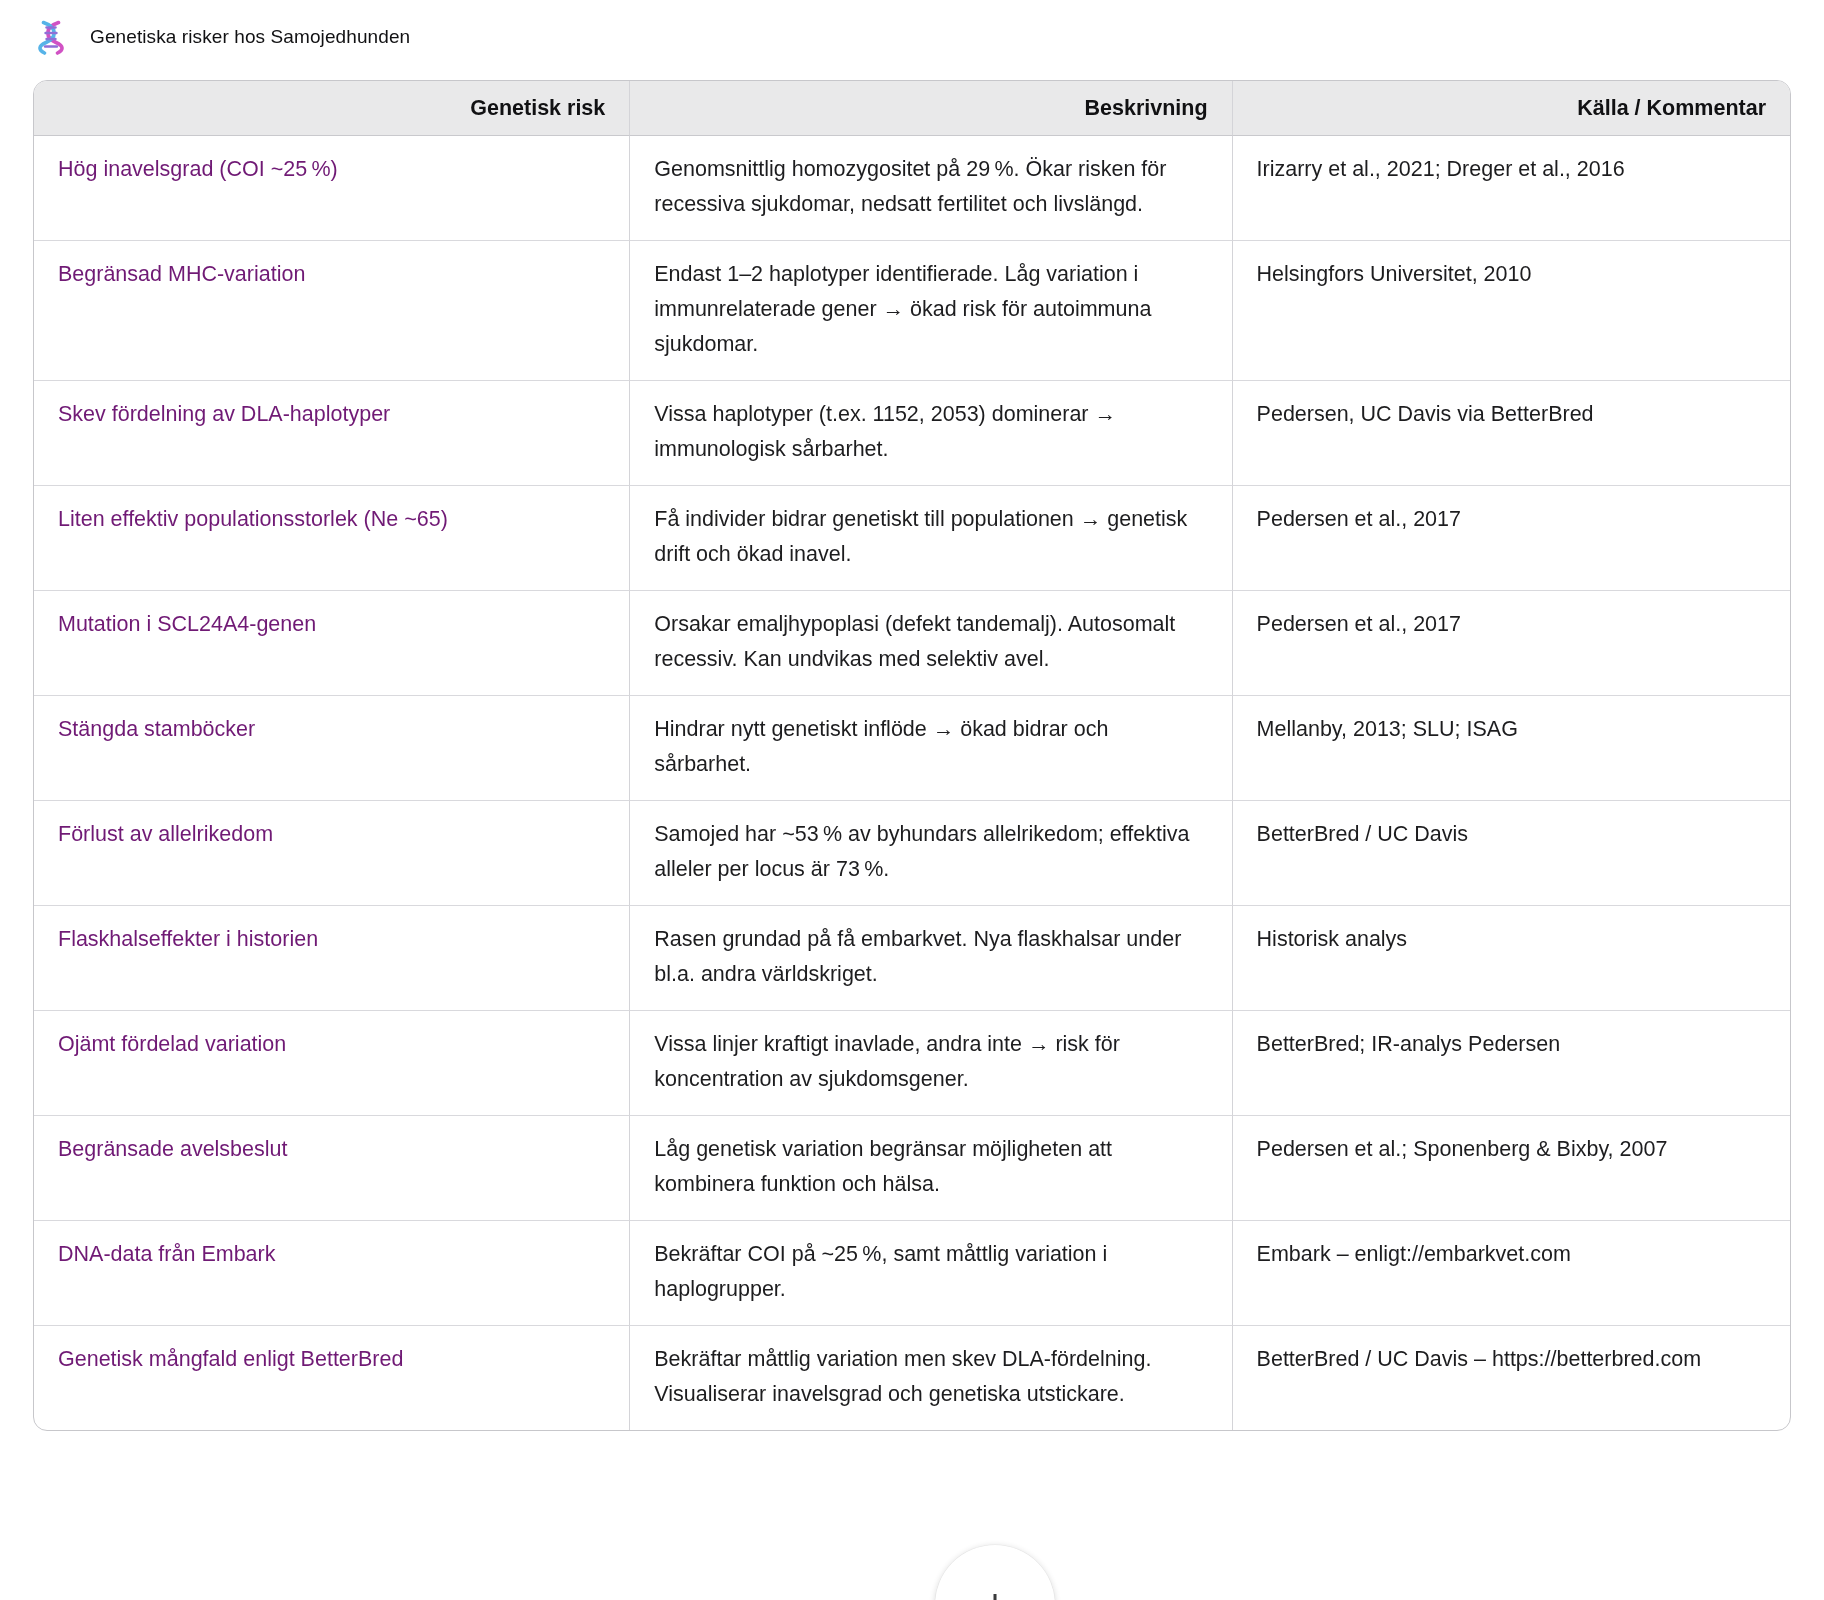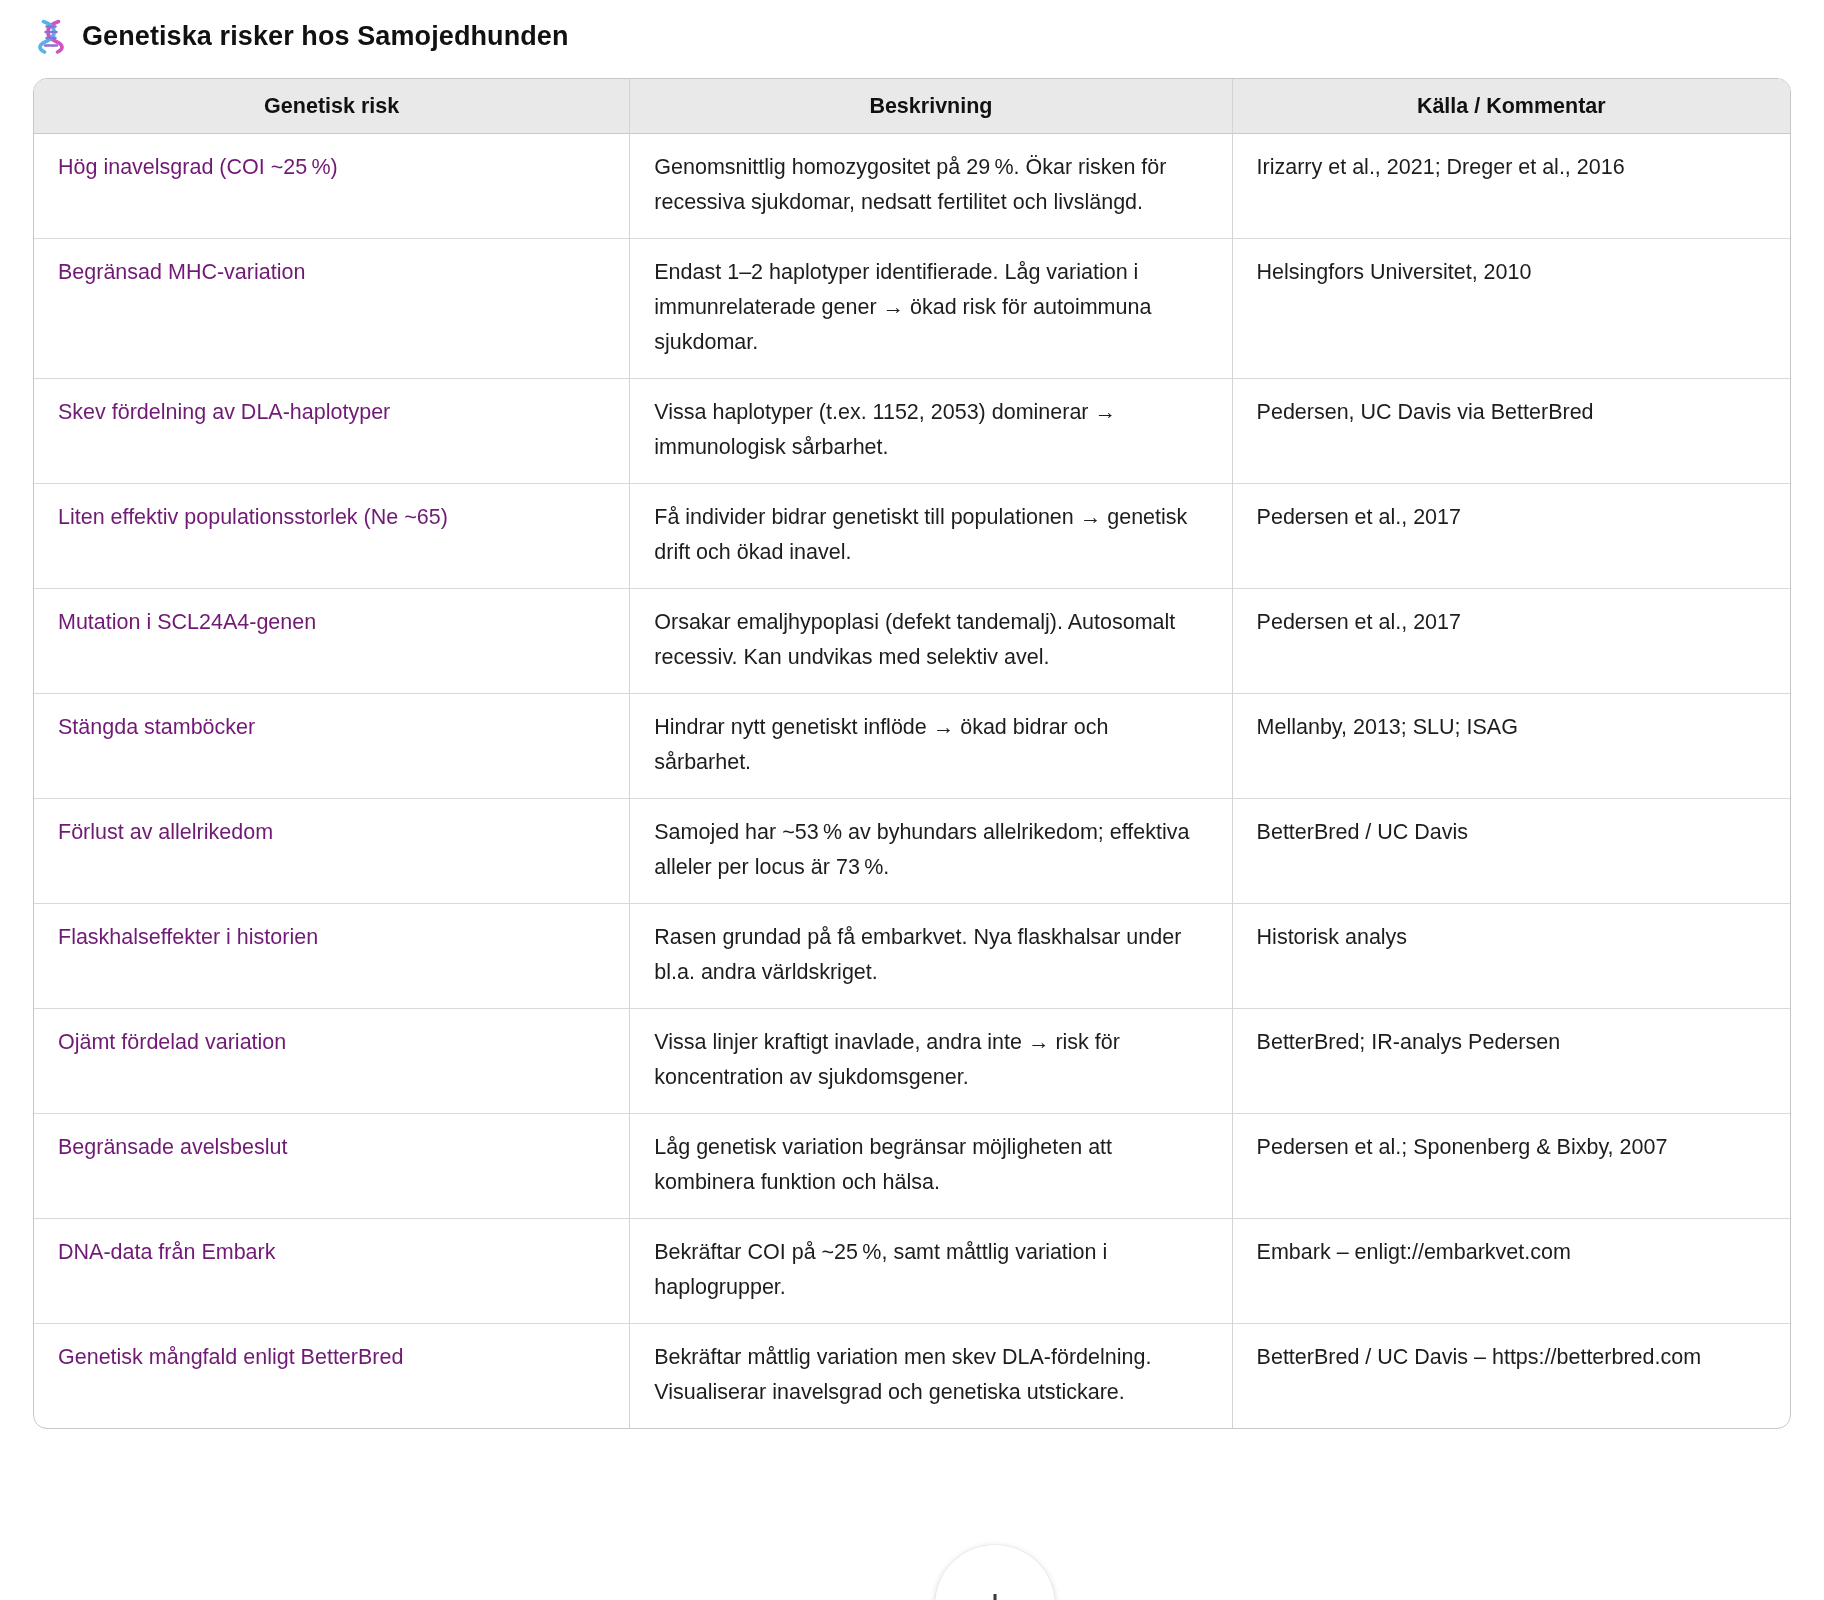--- a/index.html
+++ b/index.html
@@ -19,40 +19,40 @@
   .page {
     padding: 12px 33px 0 33px;
   }
   .title-row {
     display: flex;
     align-items: center;
     gap: 13px;
     margin: 6px 0 24px 0;
   }
   .title-row h1 {
-    margin: 0;
-    font-size: 27px;
-    font-weight: 700;
+    margin: 8px;
+    font-size: 19px;
+    font-weight: 400;
     letter-spacing: 0.1px;
     color: #111113;
   }
   .dna-icon svg { display: block; }
 
   table.risk-table {
     width: 100%;
     border-collapse: separate;
     border-spacing: 0;
     border: 1px solid #c7c7cb;
     border-radius: 14px;
     overflow: hidden;
     background: #ffffff;
   }
   .risk-table th {
     background: #e9e9ea;
-    text-align: center;
+    text-align: right;
     font-size: 21.5px;
     font-weight: 700;
     color: #111113;
     padding: 15px 24px 14px 24px;
     border-bottom: 1px solid #c9c9cd;
   }
   .risk-table th + th,
   .risk-table td + td {
     border-left: 1px solid #d4d4d8;
   }

